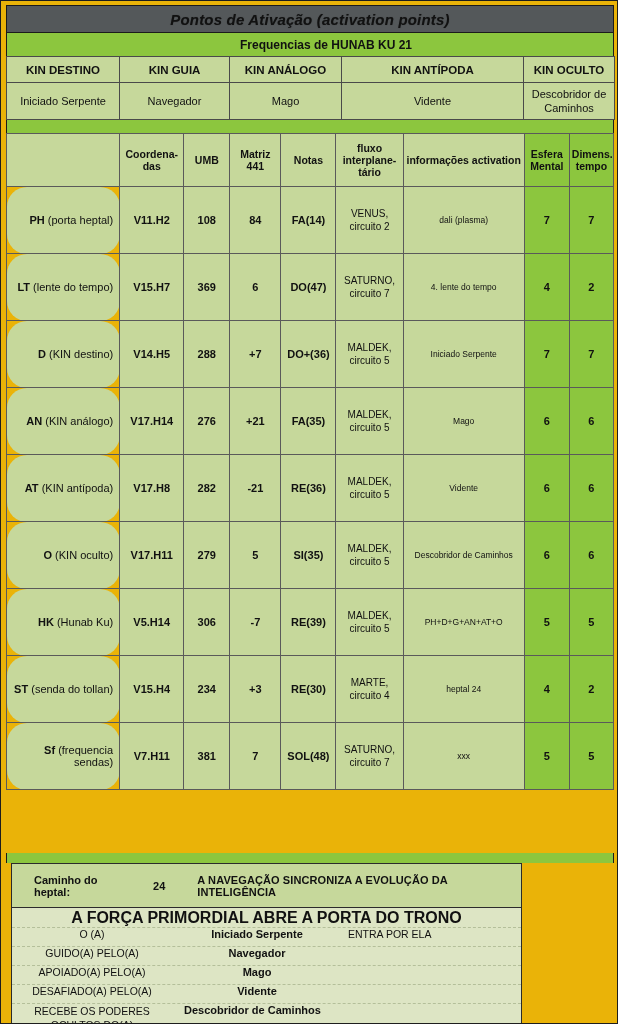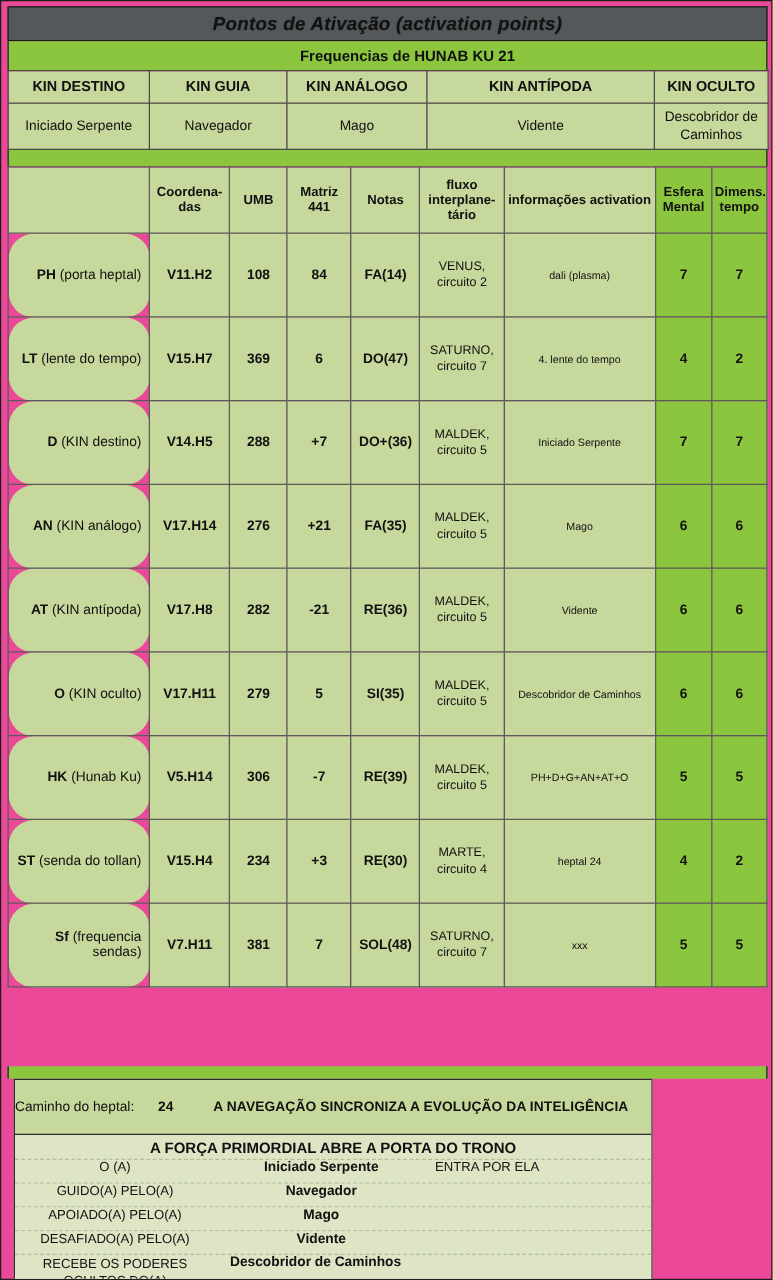--- a/index.html
+++ b/index.html
@@ -4,21 +4,21 @@
 <style>
   * { box-sizing: border-box; }
   html, body {
     margin: 0; padding: 0;
     background: #8CC63E;
     font-family: "Liberation Sans", sans-serif;
   }
   #page {
     width: 618px; height: 1024px;
     position: relative;
-    background: #ec4899;
+    background: #eab308;
     overflow: hidden;
     border: 1px solid #1d1d1d;
   }
 
   
   .titlebar {
     position: absolute; left: 5px; top: 4px; width: 608px; height: 28px;
     background: #54585A;
     border: 1px solid #1b1b1b;
     display: flex; align-items: center; justify-content: center;
@@ -103,28 +103,28 @@
     position: absolute; left: 10px; top: 862px; width: 511px;
     border: 1px solid #2b2b2b;
     background: #DDE5C4;
   }
   .footer-cam {
     height: 44px; background: #C6D89B;
     border-bottom: 1px solid #2b2b2b;
     display: flex; align-items: center;
     font-size: 11px; color: #111;
   }
-  .footer-cam .lbl { font-weight: normal; }
+  .footer-cam .lbl { font-weight: bold; margin-left: 22px; }
   .footer-cam .num { font-weight: bold; margin-left: 19px; }
   .footer-cam .phrase { font-weight: bold; margin-left: 32px; letter-spacing:.1px; }
 
   .footer-forca {
     height: 20px; background: #DDE5C4;
     display: flex; align-items: center; justify-content: center;
-    font-size: 12px; font-weight: bold; color: #111;
+    font-size: 16px; font-weight: bold; color: #111;
     border-bottom: 1px dashed #b4bf9a;
   }
   .frow {
     display: flex; 
     height: 19px; background: #DDE5C4;
     border-bottom: 1px dashed #b4bf9a;
     font-size: 10.5px; color: #111;
   }
   .frow .c1 { width: 160px; text-align: center; }
   .frow .c2 { width: 170px; text-align: center; font-weight: bold; font-size: 11px;}

